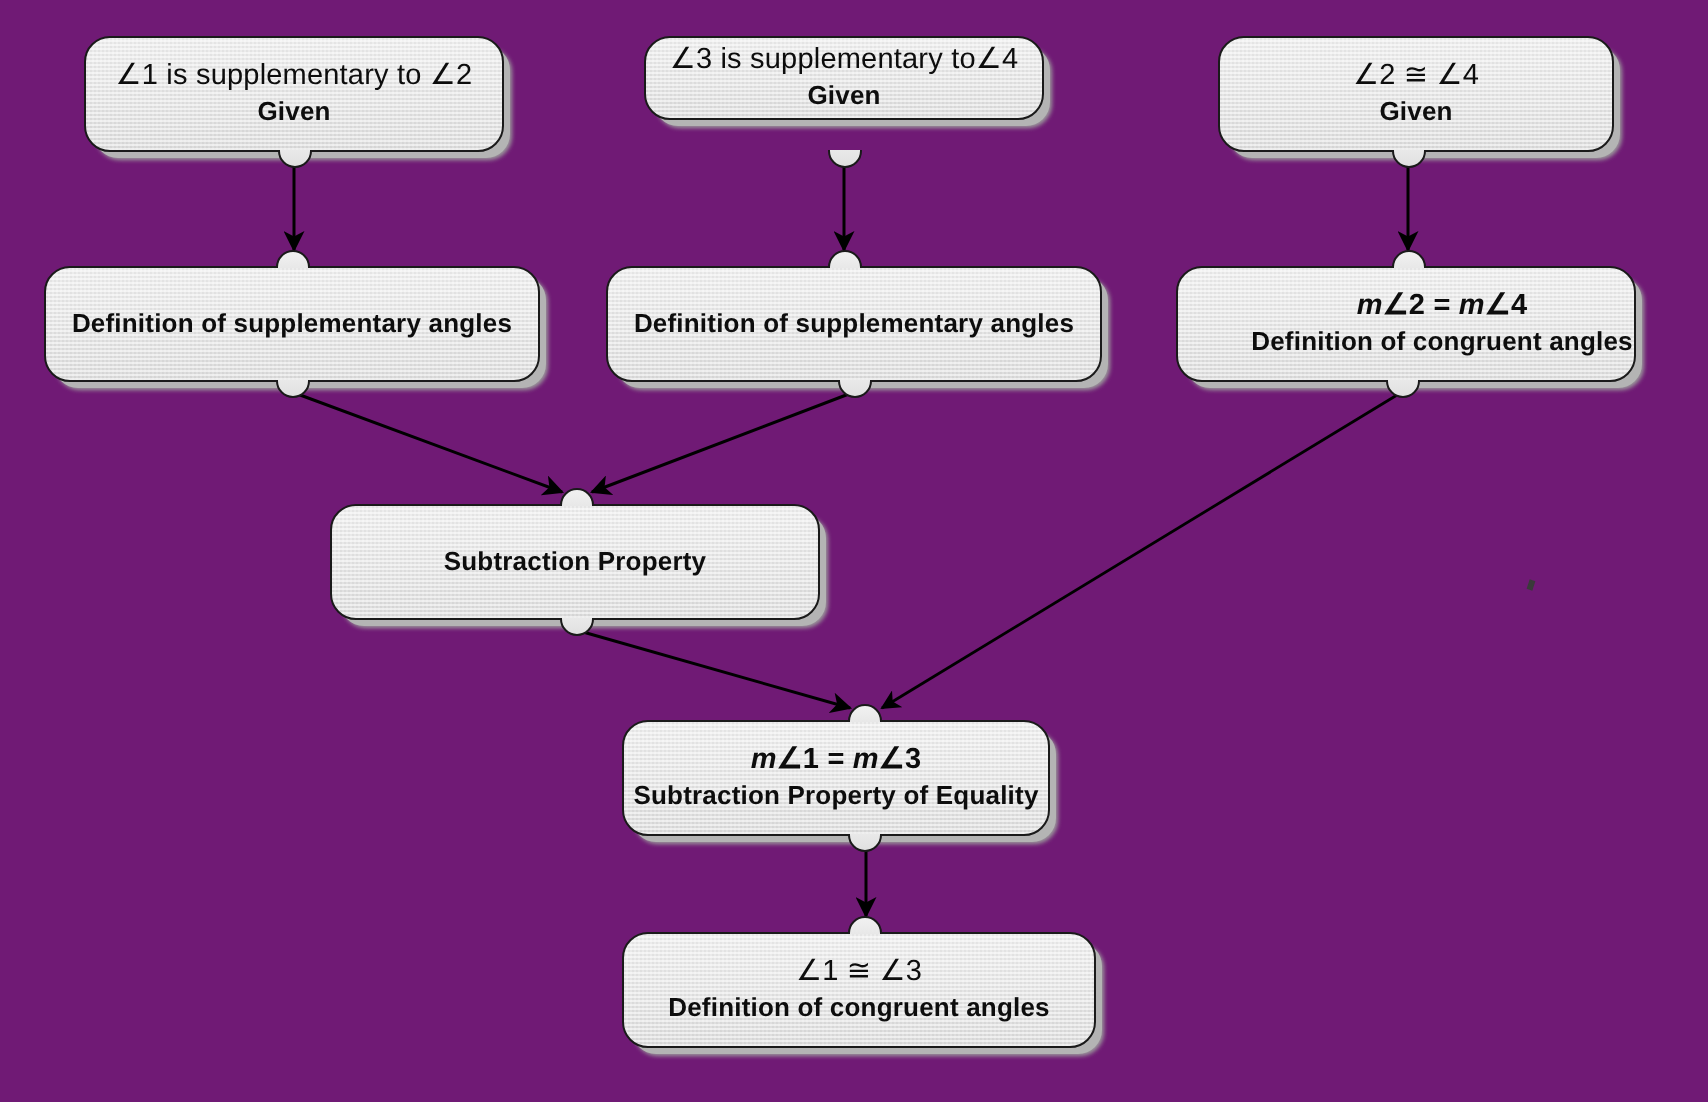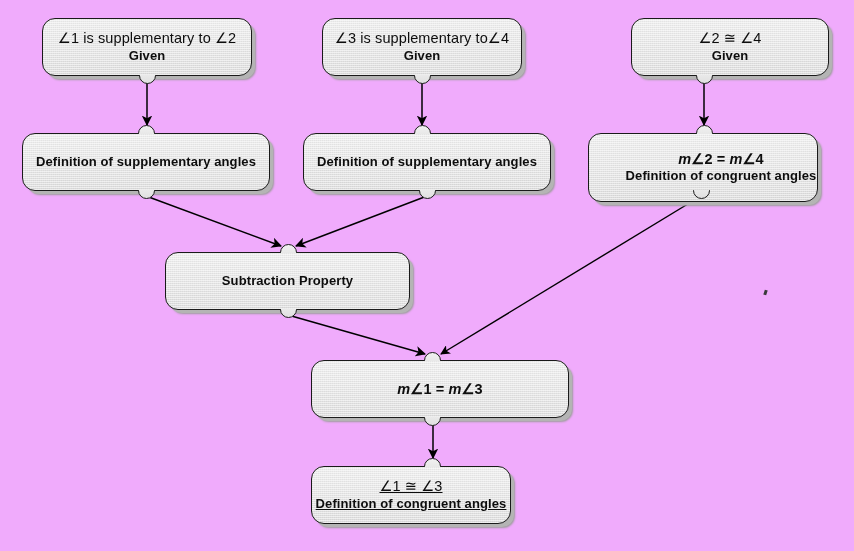--- a/index.html
+++ b/index.html
@@ -4,21 +4,21 @@
 <style>
   html, body {
     margin: 0;
     padding: 0;
     background: #ffffff;
   }
   #canvas {
     position: relative;
     width: 854px;
     height: 551px;
-    background: #f0abfc;
+    background: #701a75;
     overflow: hidden;
     font-family: "Liberation Sans", sans-serif;
   }
   
   #edges {
     position: absolute;
     left: 0; top: 0;
     width: 854px;
     height: 551px;
     pointer-events: none;
@@ -122,64 +122,65 @@
 
     <line x1="433" y1="424" x2="433" y2="458" stroke="#000" stroke-width="1.5" marker-end="url(#arrowhead)"></line>
   </svg>
 
   <div class="node" style="left:42px; top:18px; width:210px; height:58px;">
     <div class="line1">∠1 is supplementary to ∠2</div>
     <div class="line2">Given</div>
   </div>
   <div class="notch bottom" style="left:139px; top:75px;"></div>
 
-  <div class="node" style="left:322px; top:18px; width:200px; height:58px;">
+  <div class="node" style="left:322px; top:18px; width:200px; height:42px;">
     <div class="line1">∠3 is supplementary to∠4</div>
     <div class="line2">Given</div>
   </div>
   <div class="notch bottom" style="left:414px; top:75px;"></div>
 
-  <div class="node" style="left:631px; top:18px; width:198px; height:58px;">
+  <div class="node" style="left:609px; top:18px; width:198px; height:58px;">
     <div class="line1">∠2 ≅ ∠4</div>
     <div class="line2">Given</div>
   </div>
   <div class="notch bottom" style="left:696px; top:75px;"></div>
 
   <div class="notch top" style="left:138px; top:125px;"></div>
   <div class="node" style="left:22px; top:133px; width:248px; height:58px;">
     <div class="line2">Definition of supplementary angles</div>
   </div>
   <div class="notch bottom" style="left:138px; top:190px;"></div>
 
   <div class="notch top" style="left:414px; top:125px;"></div>
   <div class="node" style="left:303px; top:133px; width:248px; height:58px;">
     <div class="line2">Definition of supplementary angles</div>
   </div>
   <div class="notch bottom" style="left:419px; top:190px;"></div>
 
   <div class="notch top" style="left:696px; top:125px;"></div>
-  <div class="node" style="left:588px; top:133px; width:230px; height:69px;padding-left:36px;">
+  <div class="node" style="left:588px; top:133px; width:230px; height:58px;padding-left:36px;">
     <div class="line1 math"><span class="mvar">m</span>∠2 = <span class="mvar">m</span>∠4</div>
     <div class="line2">Definition of congruent angles</div>
   </div>
   <div class="notch bottom" style="left:693px; top:190px;"></div>
 
   <div class="notch top" style="left:280px; top:244px;"></div>
   <div class="node" style="left:165px; top:252px; width:245px; height:58px;">
     <div class="line2">Subtraction Property</div>
   </div>
   <div class="notch bottom" style="left:280px; top:309px;"></div>
 
   <div class="notch top" style="left:424px; top:352px;"></div>
-  <div class="node" style="left:311px; top:360px; width:258px; height:58px;">
+  <div class="node" style="left:311px; top:360px; width:214px; height:58px;">
     <div class="line1 math"><span class="mvar">m</span>∠1 = <span class="mvar">m</span>∠3</div>
+    <div class="line2">Subtraction Property of Equality</div>
   </div>
   <div class="notch bottom" style="left:424px; top:417px;"></div>
 
   <div class="notch top" style="left:424px; top:458px;"></div>
-  <div class="node" style="left:311px; top:466px; width:200px; height:58px;text-decoration:underline;">
+  <div class="node" style="left:311px; top:466px; width:237px; height:58px;">
     <div class="line1">∠1 ≅ ∠3</div>
     <div class="line2">Definition of congruent angles</div>
   </div>
 
   <div class="speck" style="left:764px; top:290px;"></div>
 
 </div>
 
 </body></html>

